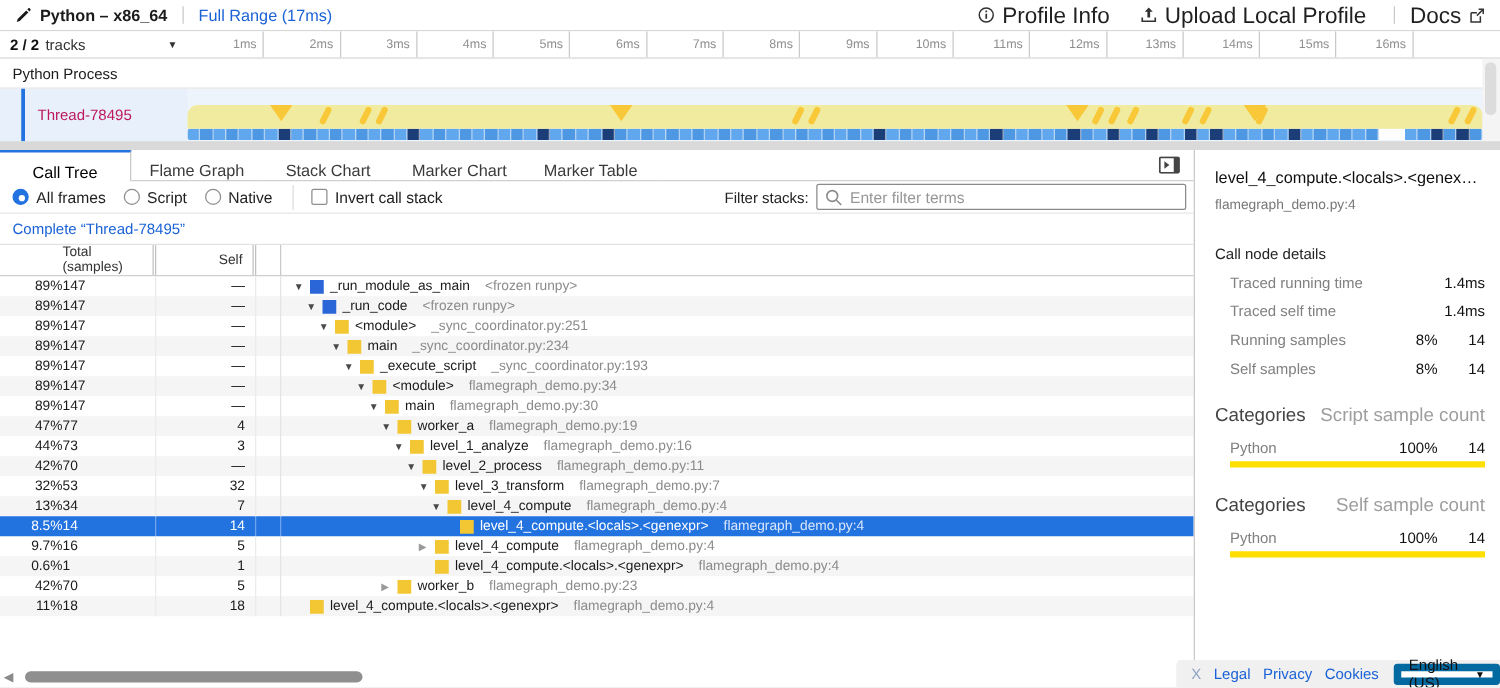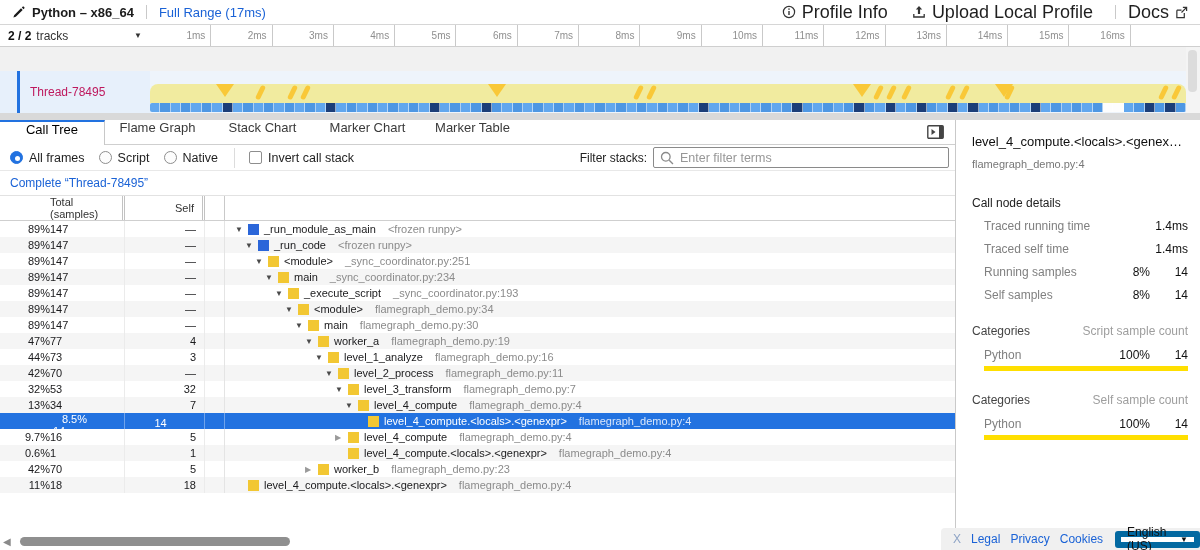--- a/index.html
+++ b/index.html
@@ -49,21 +49,21 @@
   .seg { flex:0 0 10.36px; height:100%; border-right:1px solid rgba(255,255,255,0.55); }
   .seg.a { background:var(--stripA); } .seg.b { background:var(--stripB); }
   .seg.navy { background:var(--stripNavy); } .seg.white { background:#fdfdfd; }
   .vscroll { position:absolute; left:1186px; top:47px; width:14px; height:73px; background:#f4f4f4; }
   .vscroll .thumb { position:absolute; left:2px; top:3px; width:9px; height:42px; background:#dcdcdc; border-radius:4px; }
   .graystrip { position:absolute; left:0; top:113px; width:1200px; height:7px; background:#d9d9d9; }
 
   
   .main { position:absolute; left:0; top:120px; width:955px; bottom:0; background:#fff; }
   .tabbar { position:relative; height:25px; display:flex; }
-  .tab { width:105px; height:25px; display:flex; align-items:flex-start; justify-content:center;
+  .tab { width:105px; height:25px; display:flex; align-items:flex-end; justify-content:center;
          font-size:13px; color:#3a3a3a; border-bottom:1px solid #cfcfcf; cursor:pointer; }
   .tab.selected { background:#fff; border-bottom:none; border-top:2px solid var(--accent);
                   border-right:1px solid #c8c8c8; color:#000; }
   .tabfillr { flex:1; border-bottom:1px solid #cfcfcf; display:flex; align-items:center;
               justify-content:flex-end; padding-right:10px; }
   .panelbtn { width:20px; height:16px; display:flex; align-items:center; justify-content:center; cursor:pointer; }
 
   .toolbar { height:26px; display:flex; align-items:center; padding-left:10px; border-bottom:1px solid #e8e8e8; }
   .radio { width:13px; height:13px; border-radius:50%; background:#fdfdfd; border:1px solid #8e8e8e;
            display:inline-block; }
@@ -97,21 +97,21 @@
   .c-total .cnt { flex:1; text-align:left; padding-right:6px; }
   .c-self { width:80px; height:100%; display:flex; align-items:center; justify-content:flex-end; padding-right:8px; }
   .c-icon { width:20px; height:100%; }
   .c-tree { flex:1; height:100%; display:flex; align-items:center; overflow:hidden; white-space:nowrap; }
 
   .trow { height:16px; display:flex; align-items:center; font-size:11px; color:#1a1a1c; }
   .trow .c-total, .trow .c-self { border-right:1px solid #ebebeb; }
   .trow .c-icon { border-right:1px solid #e4e4e4; }
   .trow.alt { background:#f5f5f5; }
   .trow.sel { background:var(--selection); color:#fff; }
-  .trow.sel .c-total, .trow.sel .c-self, .trow.sel .c-icon { border-right-color:rgba(255,255,255,0.35);flex-direction:column; }
+  .trow.sel .c-total, .trow.sel .c-self, .trow.sel .c-icon { border-right-color:rgba(255,255,255,0.35); }
   .twisty { width:13px; display:inline-block; font-size:8px; color:#4a4a4a; flex:0 0 13px; }
   .twisty.closed { color:#9a9a9a; }
   .trow.sel .twisty { color:#fff; }
   .sq { width:11px; height:11px; flex:0 0 11px; margin-right:5px; display:inline-block; }
   .sq.yellow { background:var(--catYellow); }
   .sq.blue { background:var(--catBlue); }
   .fname { margin-right:12px; }
   .floc { color:#8b8b8b; }
   .trow.sel .floc { color:#d9e6fa; }
 
@@ -119,21 +119,21 @@
   .sidebar { position:absolute; left:955px; top:120px; width:245px; bottom:0; background:#fff;
              border-left:1px solid #c9c9c9; padding:14px 12px 0 16px; overflow:hidden; }
   .sbtitle { font-size:13px; color:#0f0f0f; white-space:nowrap; overflow:hidden; }
   .sbsub { font-size:11px; color:#777; margin-top:9px; }
   .sbhead { font-size:12px; color:#222; margin-top:26px; }
   .mrow { display:flex; align-items:flex-start; margin-top:9px; font-size:12px; }
   .mrow .mlabel { flex:1; color:#808080; padding-left:12px; white-space:nowrap; }
   .mrow .mv1 { width:42px; text-align:right; color:#111; }
   .mrow .mv2 { width:38px; text-align:right; color:#111; }
   .catsec { margin-top:22px; }
-  .cathdr { display:flex; font-size:12px;align-items:flex-end; }
+  .cathdr { display:flex; font-size:15px;align-items:flex-end; }
   .cathdr .cl { color:#444; flex:1; }
   .cathdr .cr { color:#9e9e9e; }
   .catbar { height:5px; background:var(--sidebarBar); margin:4px 0 0 12px; }
 
   
   .hthumb { position:absolute; left:20px; top:537px; width:270px; height:9px; background:#8f8f8f;
             border-radius:5px; cursor:pointer; }
   .scrollarrow { position:absolute; left:3px; top:536px; font-size:10px; color:#8a8a8a; cursor:pointer; }
   .footer { position:absolute; left:941px; top:528px; width:259px; height:22px; background:#f0f0f0;
             display:flex; align-items:center; border-top-left-radius:4px; }
@@ -201,20 +201,23 @@
         <div class="tick" style="left: 551.7px;">10ms</div>
         <div class="tick" style="left: 613px;">11ms</div>
         <div class="tick" style="left: 674.3px;">12ms</div>
         <div class="tick" style="left: 735.6px;">13ms</div>
         <div class="tick" style="left: 796.9px;">14ms</div>
         <div class="tick" style="left: 858.2px; text-align: right;">15ms</div>
         <div class="tick" style="left: 919.5px;">16ms</div>
       </div>
   </div>
 
+  <div class="procrow">
+    <span>Python Process</span>
+  </div>
   <div class="threadrow">
     <div class="threadlabel">
       <span class="accent"></span>
       <span class="tname">Thread-78495</span>
     </div>
     <div class="trackcanvas">
       <div class="afill">
           <div class="mtri" style="left: 66px;"></div>
           <div class="mtri" style="left: 338px;"></div>
           <div class="mtri" style="left: 703px;"></div>

